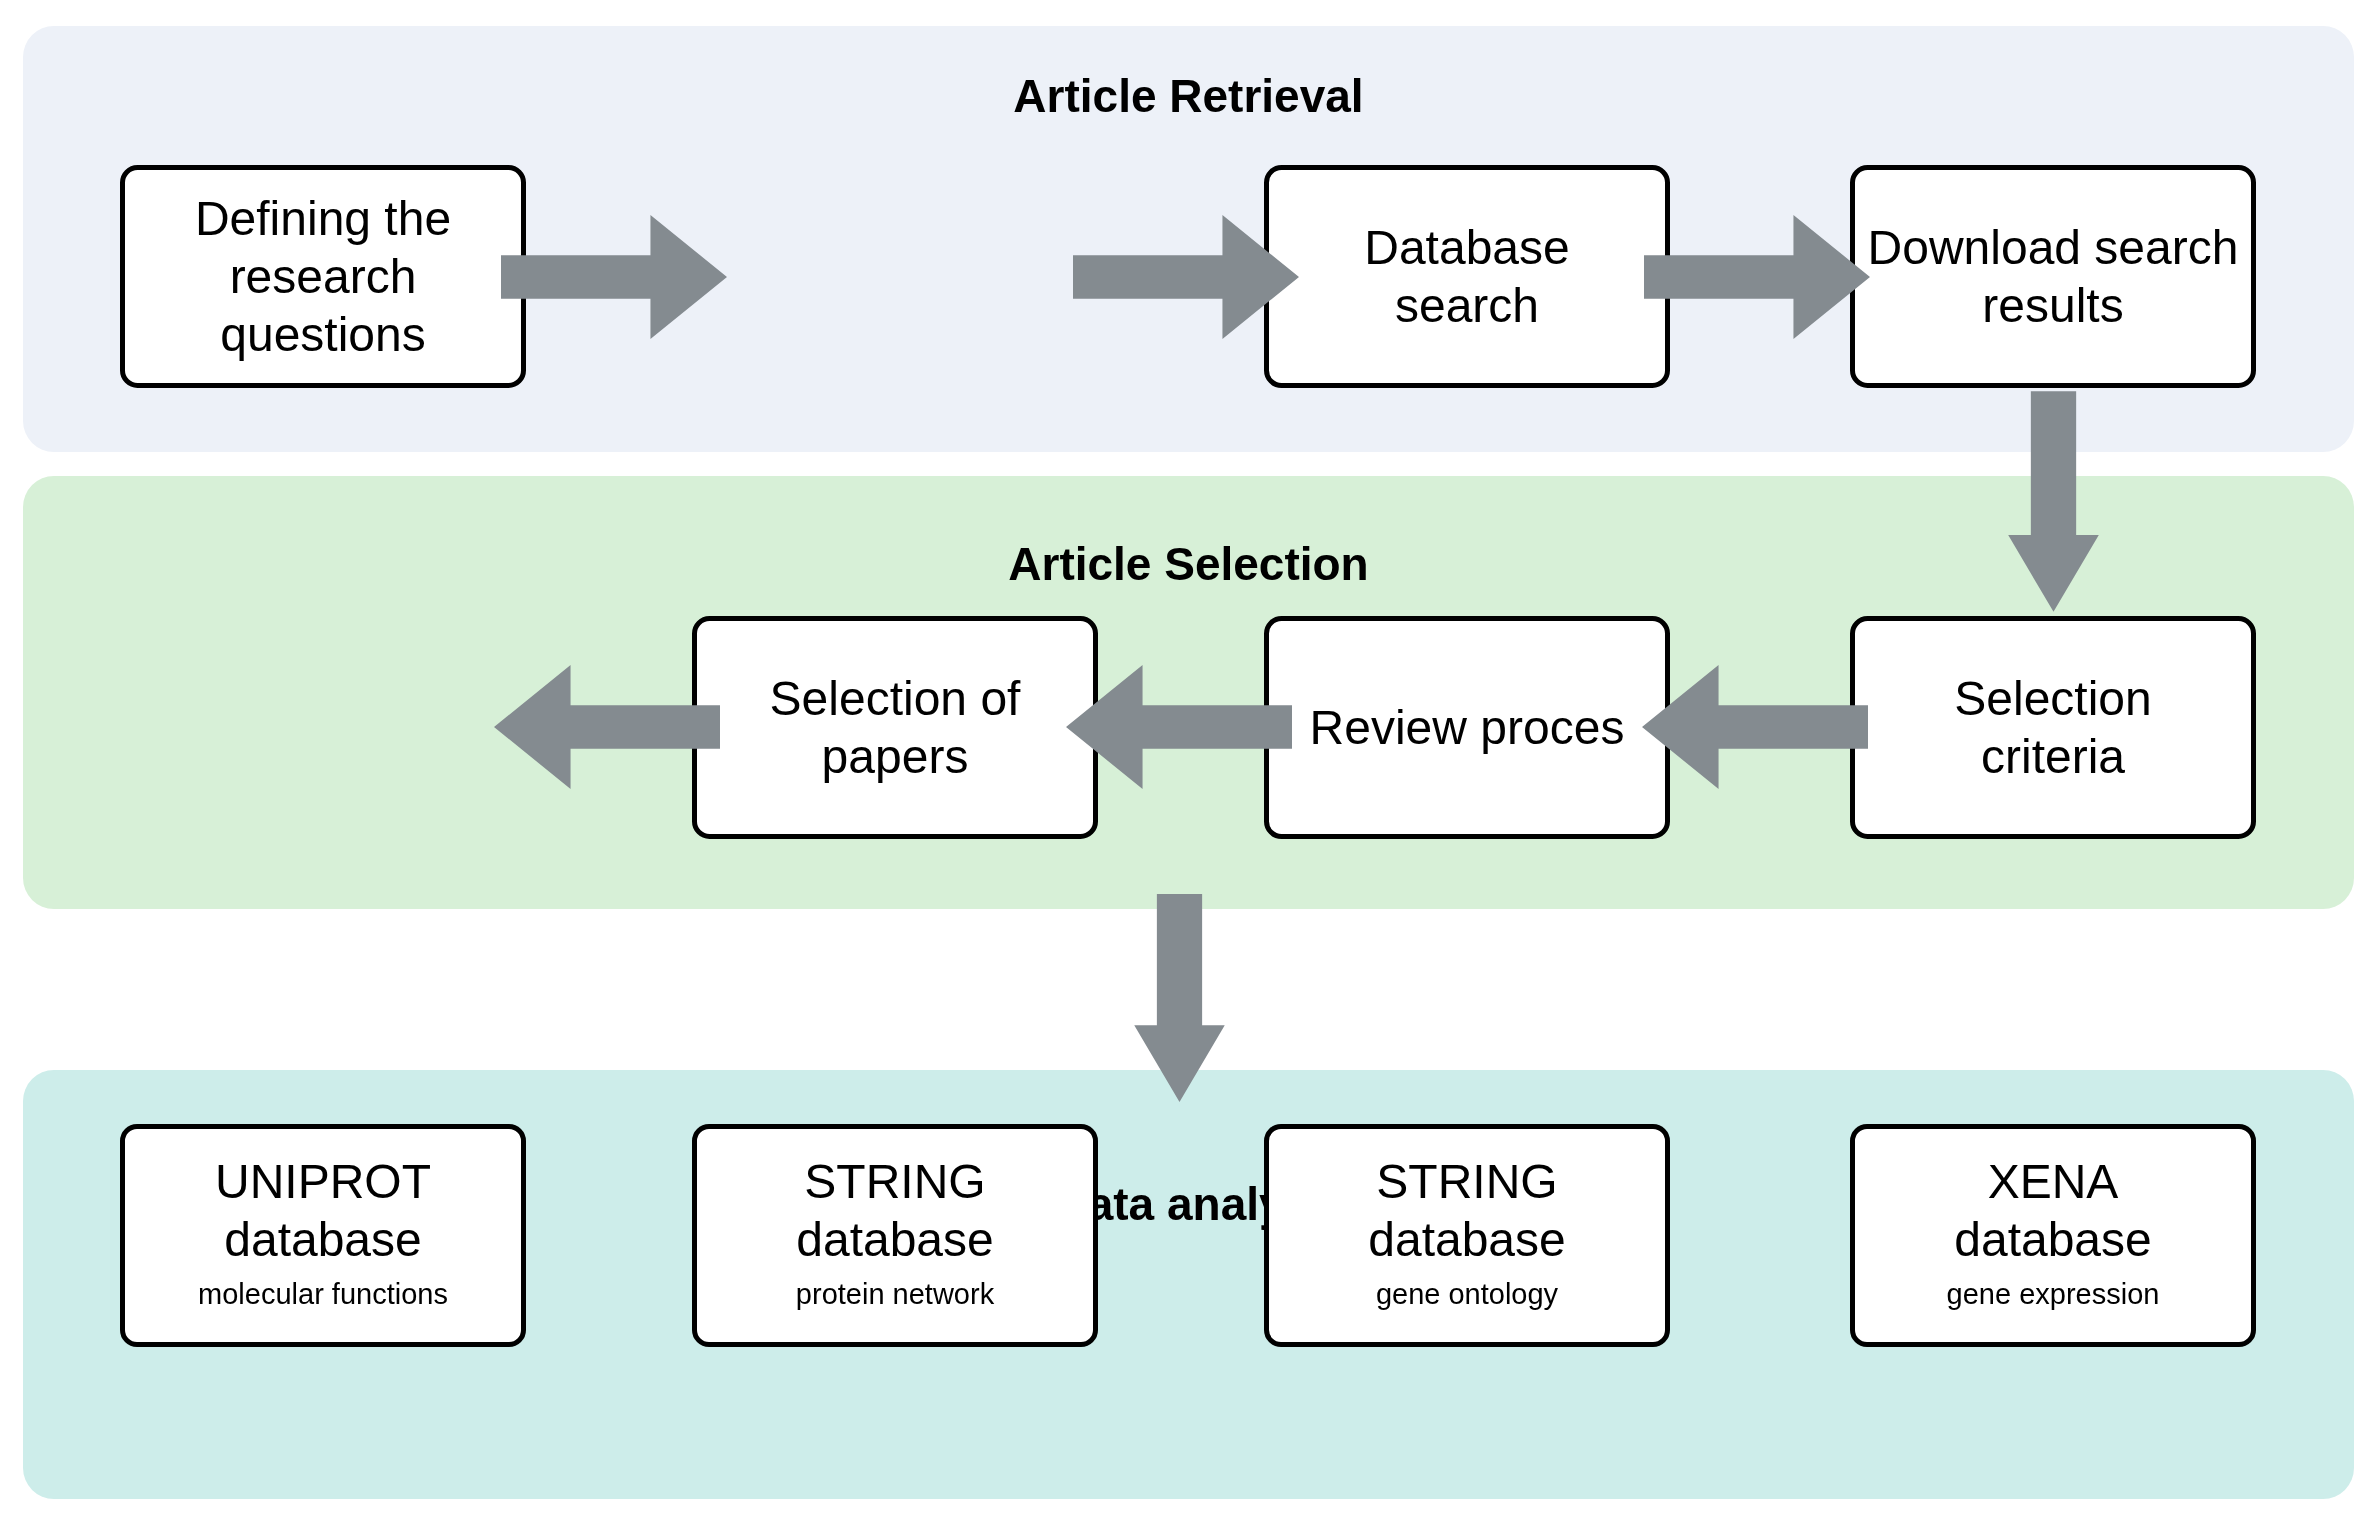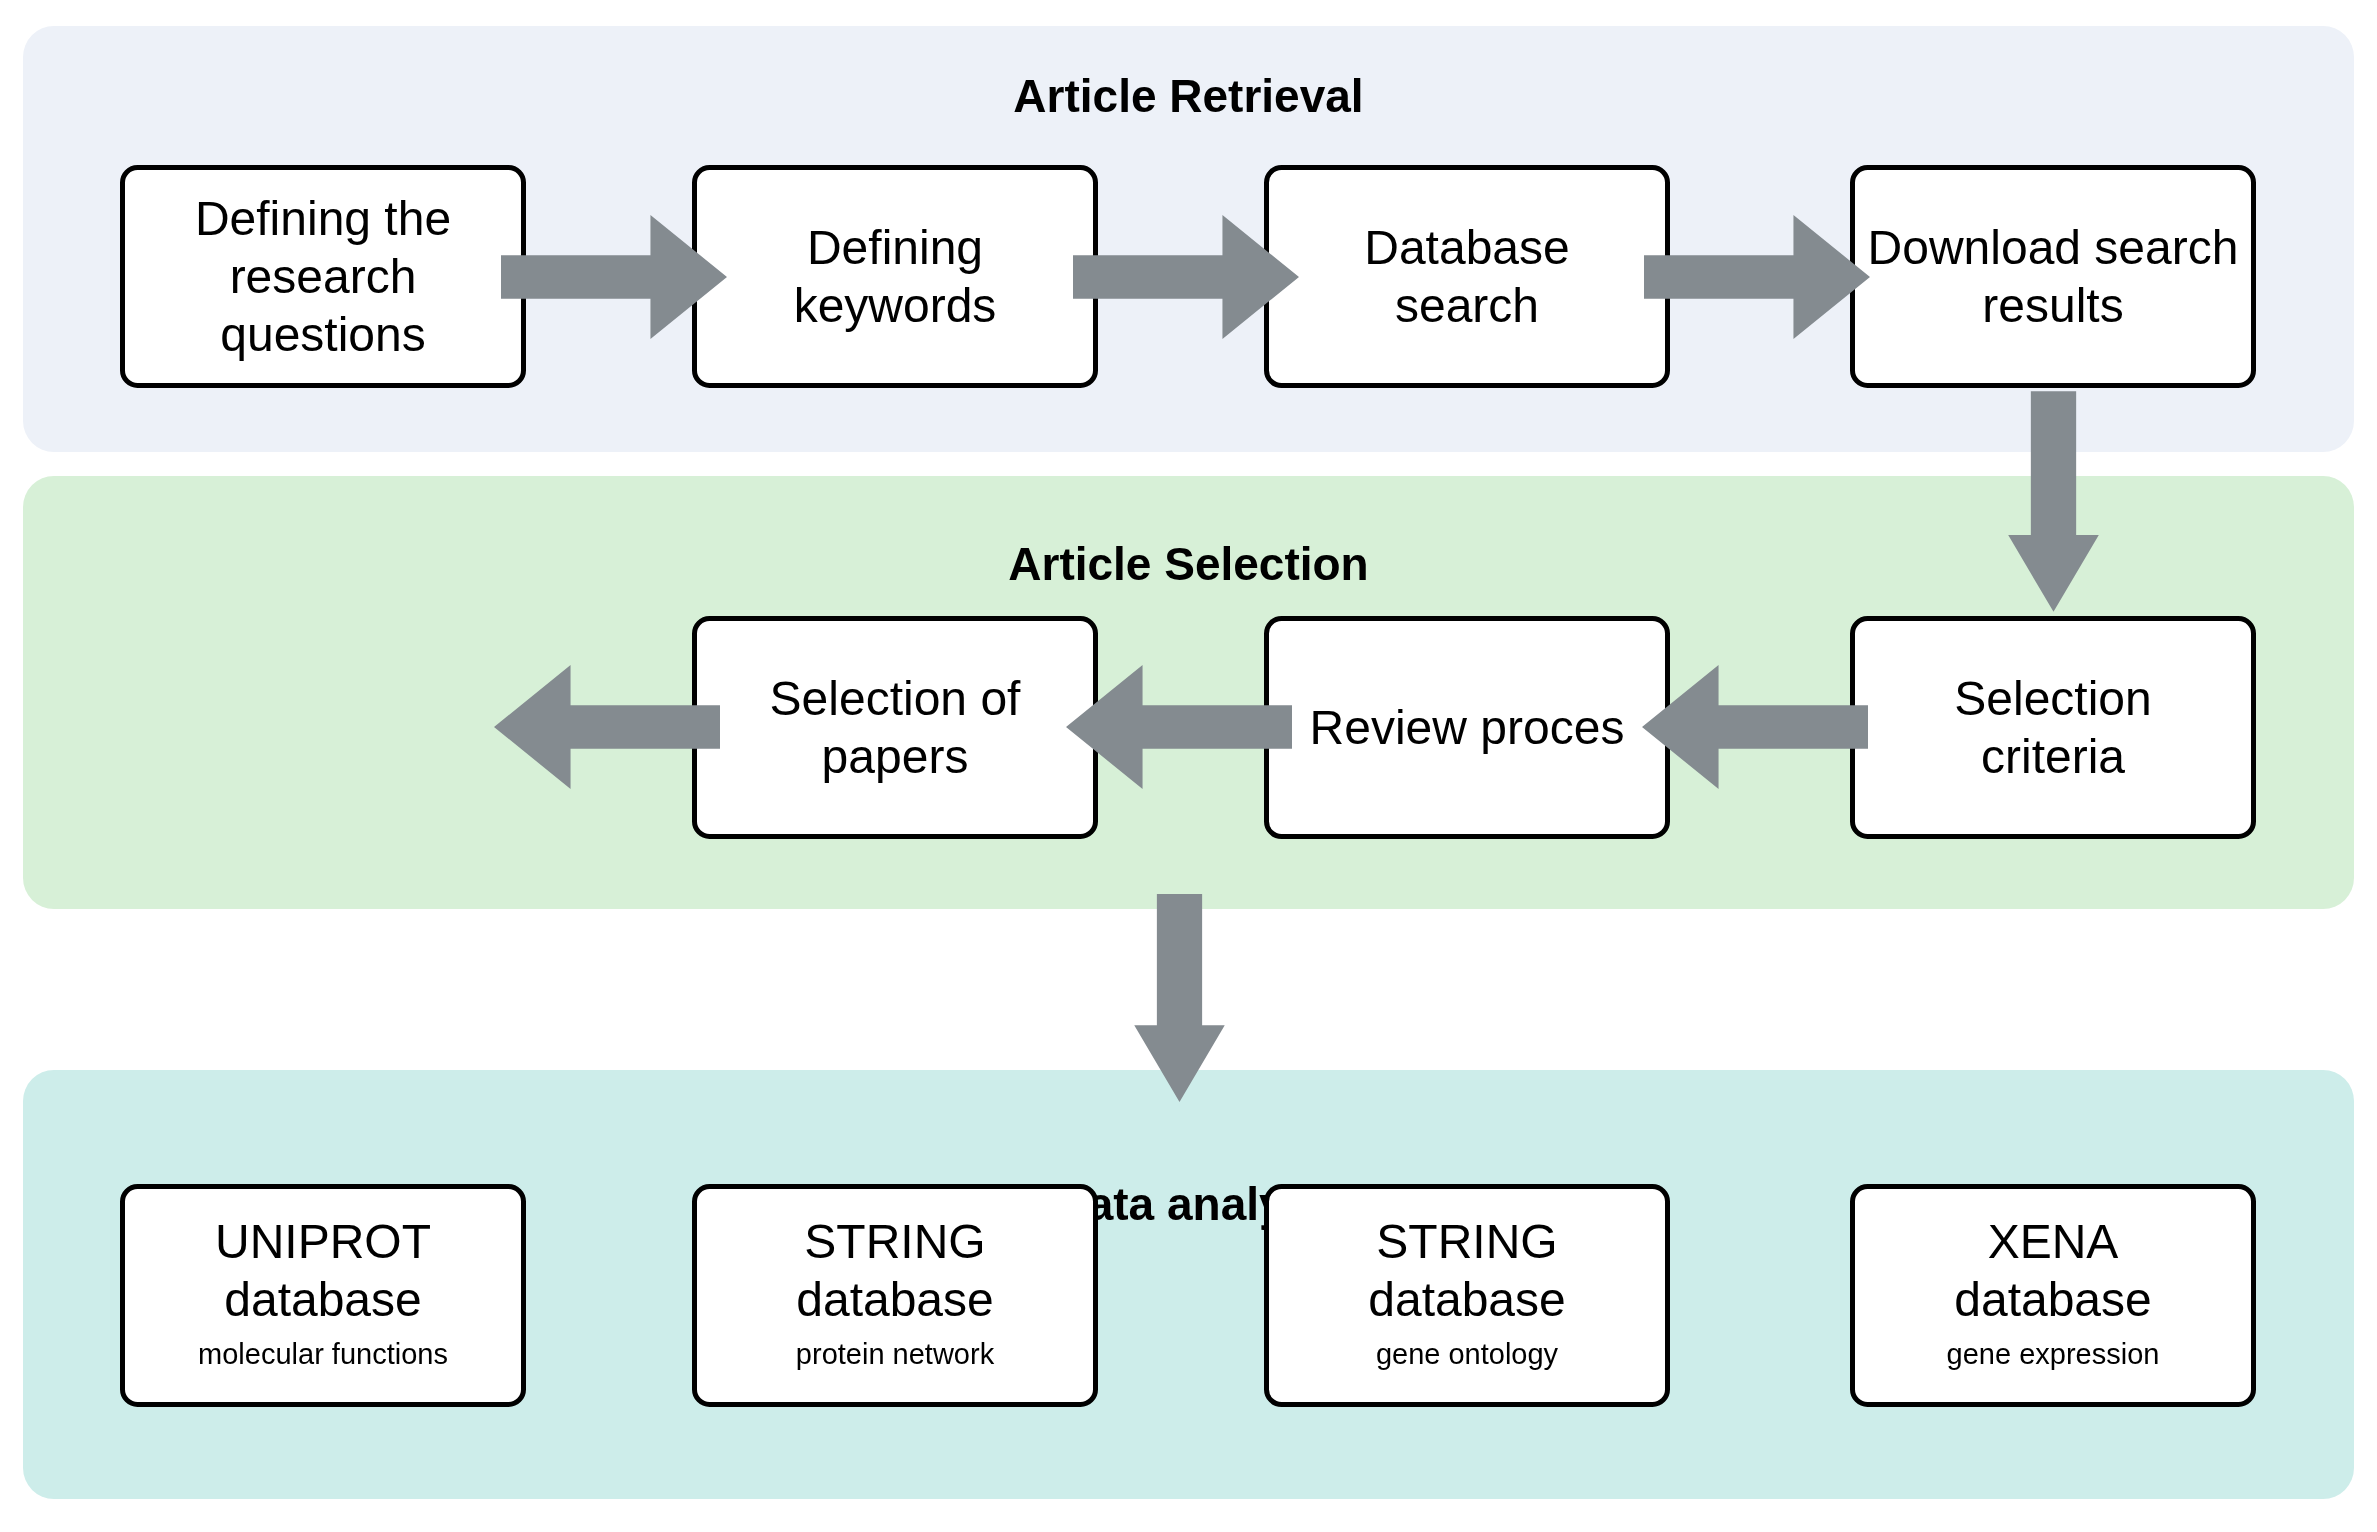--- a/index.html
+++ b/index.html
@@ -38,43 +38,39 @@
     align-items:center;
     text-align:center;
   }
   .bl{font-size:48px;line-height:58px;}
   .bs{font-size:29px;line-height:47px;margin-top:2.9px;}
   .arrow{position:absolute;}
   .arrow polygon{fill:var(--arrow,#848b90);}
   
   .c1{left:120px;text-align:right;} .c2{left:692px;} .c3{left:1264px;} .c4{left:1850px;text-align:right;}
   
-  .r1{top:165px;} .r2{top:616px;} .r3{top:1184px;}
+  .r1{top:165px;} .r2{top:616px;} .r3{top:1124px;border-radius:17px;}
 </style>
 </head>
 <body>
 
 <div class="canvas">
 
   <div class="band" style="top: 26px; height: 426px; background: rgb(237, 241, 248);"></div>
   <div class="band" style="top: 476px; height: 433px; background: rgb(215, 240, 215);"></div>
   <div class="band" style="top: 1070px; height: 429px; background: rgb(205, 237, 234);"></div>
 
   <div class="band-title" style="top:63px;">Article Retrieval</div>
   <div class="band-title" style="top:531px;">Article Selection</div>
   <div class="band-title" style="top:1171px;padding-left:13px;">Data analysis</div>
 
   <div class="box r1 c1">
     <div class="bl">Defining the</div>
     <div class="bl">research</div>
     <div class="bl">questions</div>
-  </div>
-  <div class="box r1 c2">
-    <div class="bl">Defining</div>
-    <div class="bl">keywords</div>
   </div>
   <div class="box r1 c3">
     <div class="bl">Database</div>
     <div class="bl">search</div>
   </div>
   <div class="box r1 c4">
     <div class="bl">Download search</div>
     <div class="bl">results</div>
   </div>
 

